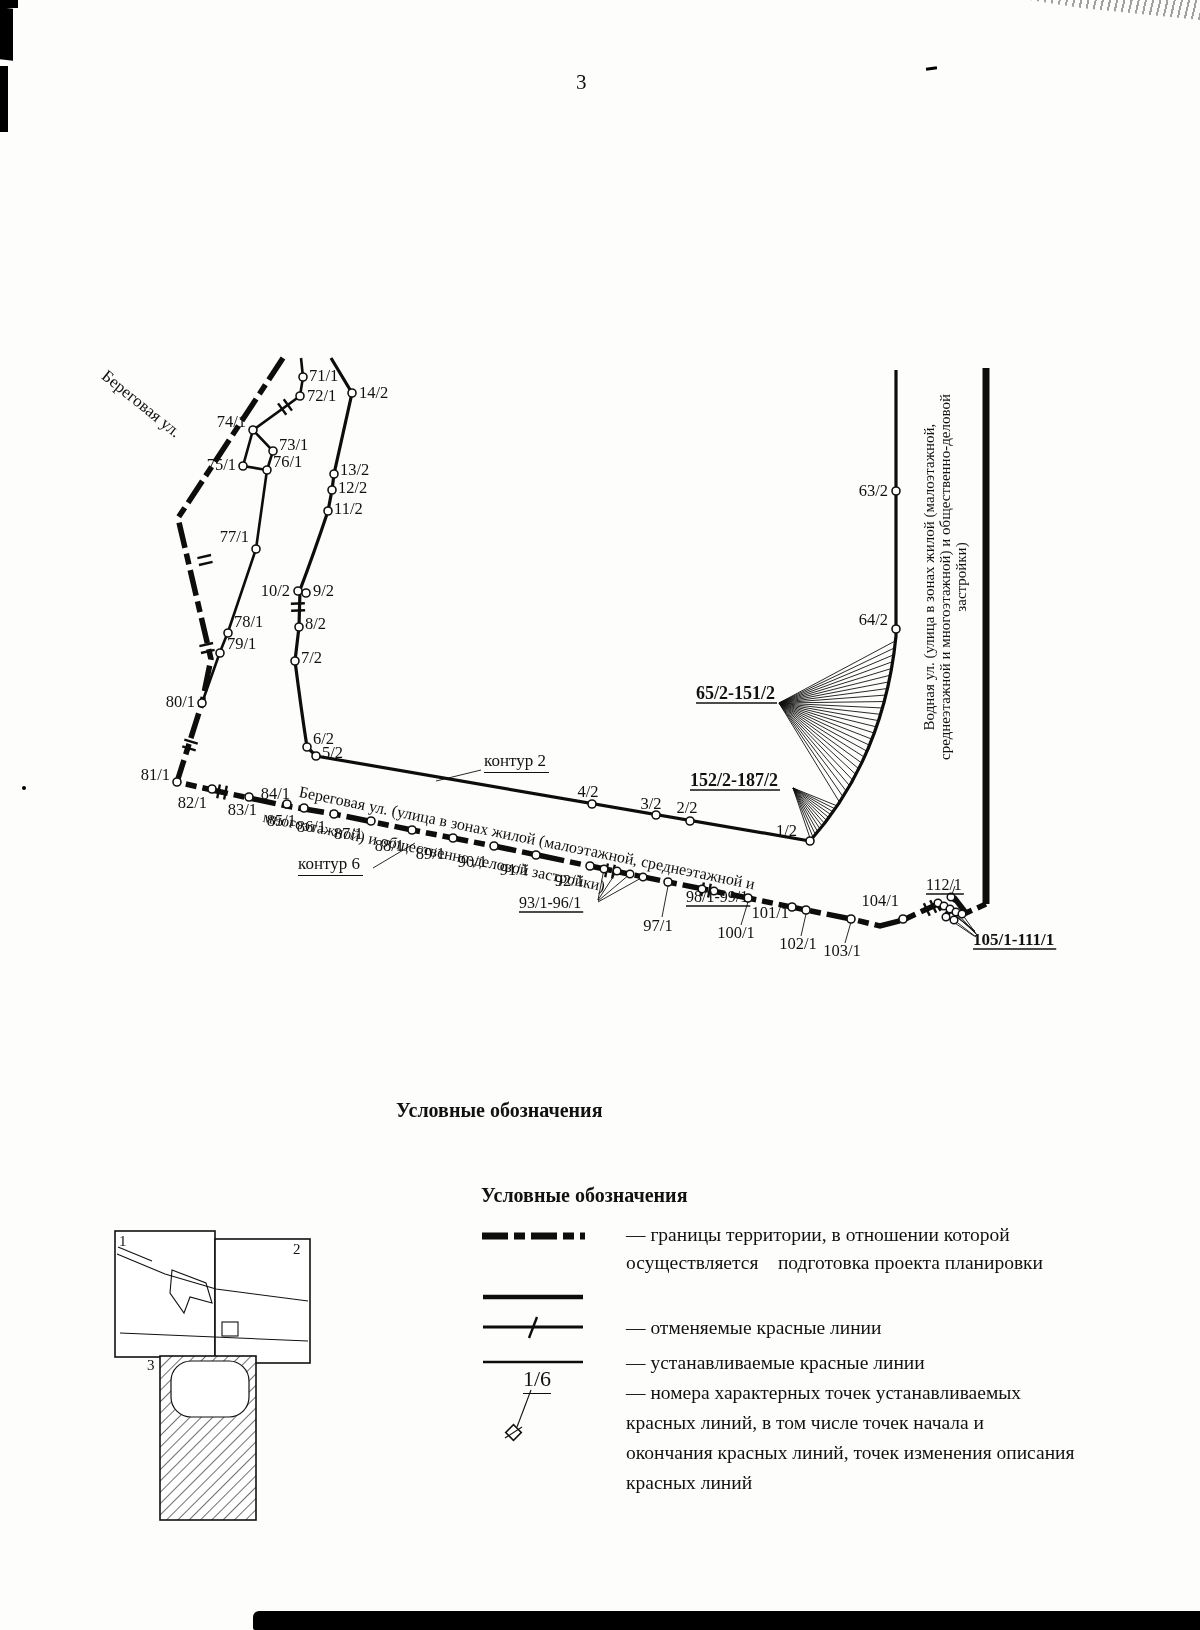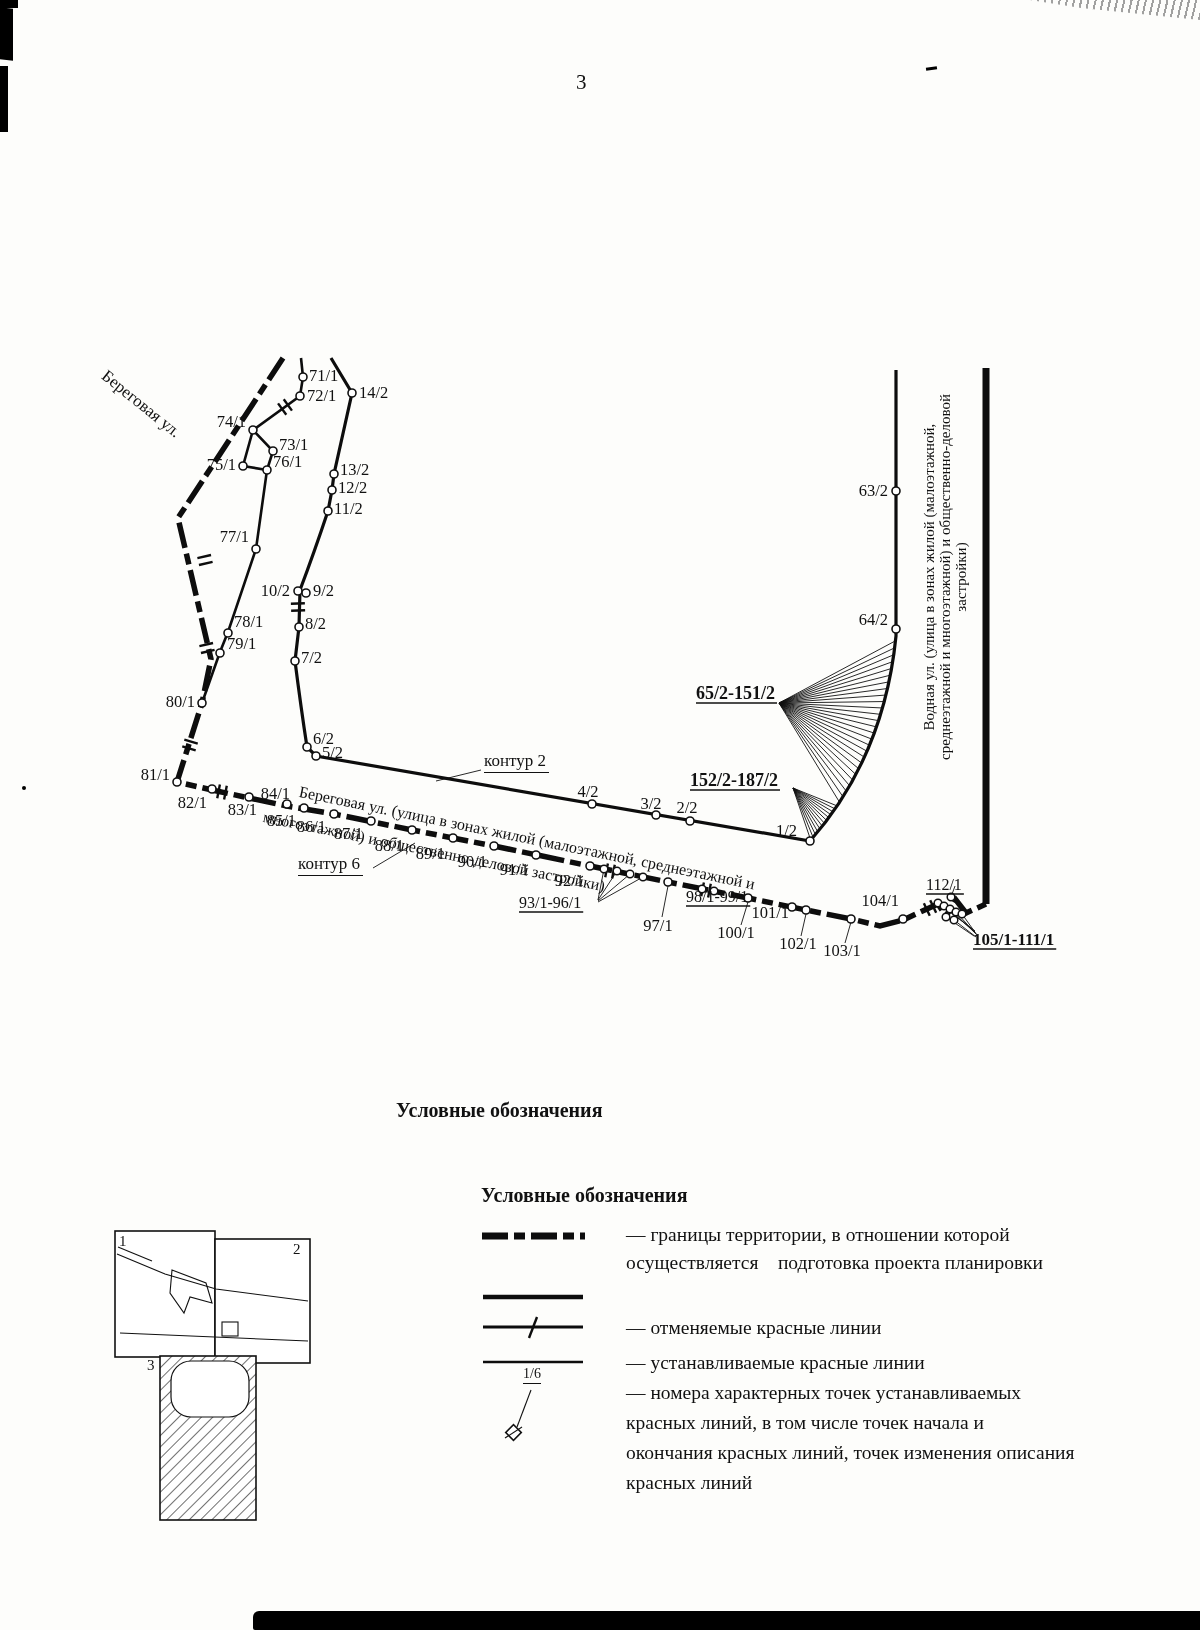--- a/index.html
+++ b/index.html
@@ -15,21 +15,21 @@
   .street-vodnaya{left:921px;top:793px;width:432px;font-size:15px;line-height:16px;text-align:center;
                   transform:rotate(-90deg);transform-origin:0 0;white-space:normal;}
   .kontur{font-size:17px;font-weight:400;border-bottom:1.6px solid #111;padding:0 3px 1px 0;}
   .kontur2{left:484px;top:751px;}
   .kontur1{left:298px;top:854px;}
   .heading-upper{left:396px;top:1099px;font-size:20px;font-weight:bold;}
   .heading{left:481px;top:1184px;font-size:20px;font-weight:bold;}
   .legT{position:absolute;z-index:2;font-size:19.5px;line-height:28px;white-space:pre-wrap;width:580px;left:626px;}
   .leg1{top:1221px;} .leg2{top:1284px;} .leg3{top:1314px;} .leg4{top:1349px;}
   .leg5{top:1378px;line-height:30px;}
-  .leg-pt-num{left:523px;top:1366px;font-size:14px;border-bottom:1.4px solid #111;padding-bottom:1px;}
+  .leg-pt-num{left:523px;top:1366px;font-size:22px;border-bottom:1.4px solid #111;padding-bottom:1px;}
   .inset-lbl{font-size:15px;}
   .inset1{left:119px;top:1233px;} .inset2{left:293px;top:1241px;} .inset3{left:147px;top:1357px;}
   
   .art{position:absolute;z-index:3;background:#000;}
   .art-tl0{left:0;top:0;width:18px;height:8px;}
   .art-tl1{left:0;top:8px;width:13px;height:52px;transform:skewY(7deg);}
   .art-tl2{left:0;top:66px;width:8px;height:66px;}
   .art-dot{left:22px;top:786px;width:4px;height:4px;border-radius:50%;}
   .art-dash{left:926px;top:67px;width:11px;height:3px;transform:rotate(-8deg);}
   .art-bottom{left:253px;top:1611px;width:947px;height:19px;border-radius:6px 0 0 2px;}

